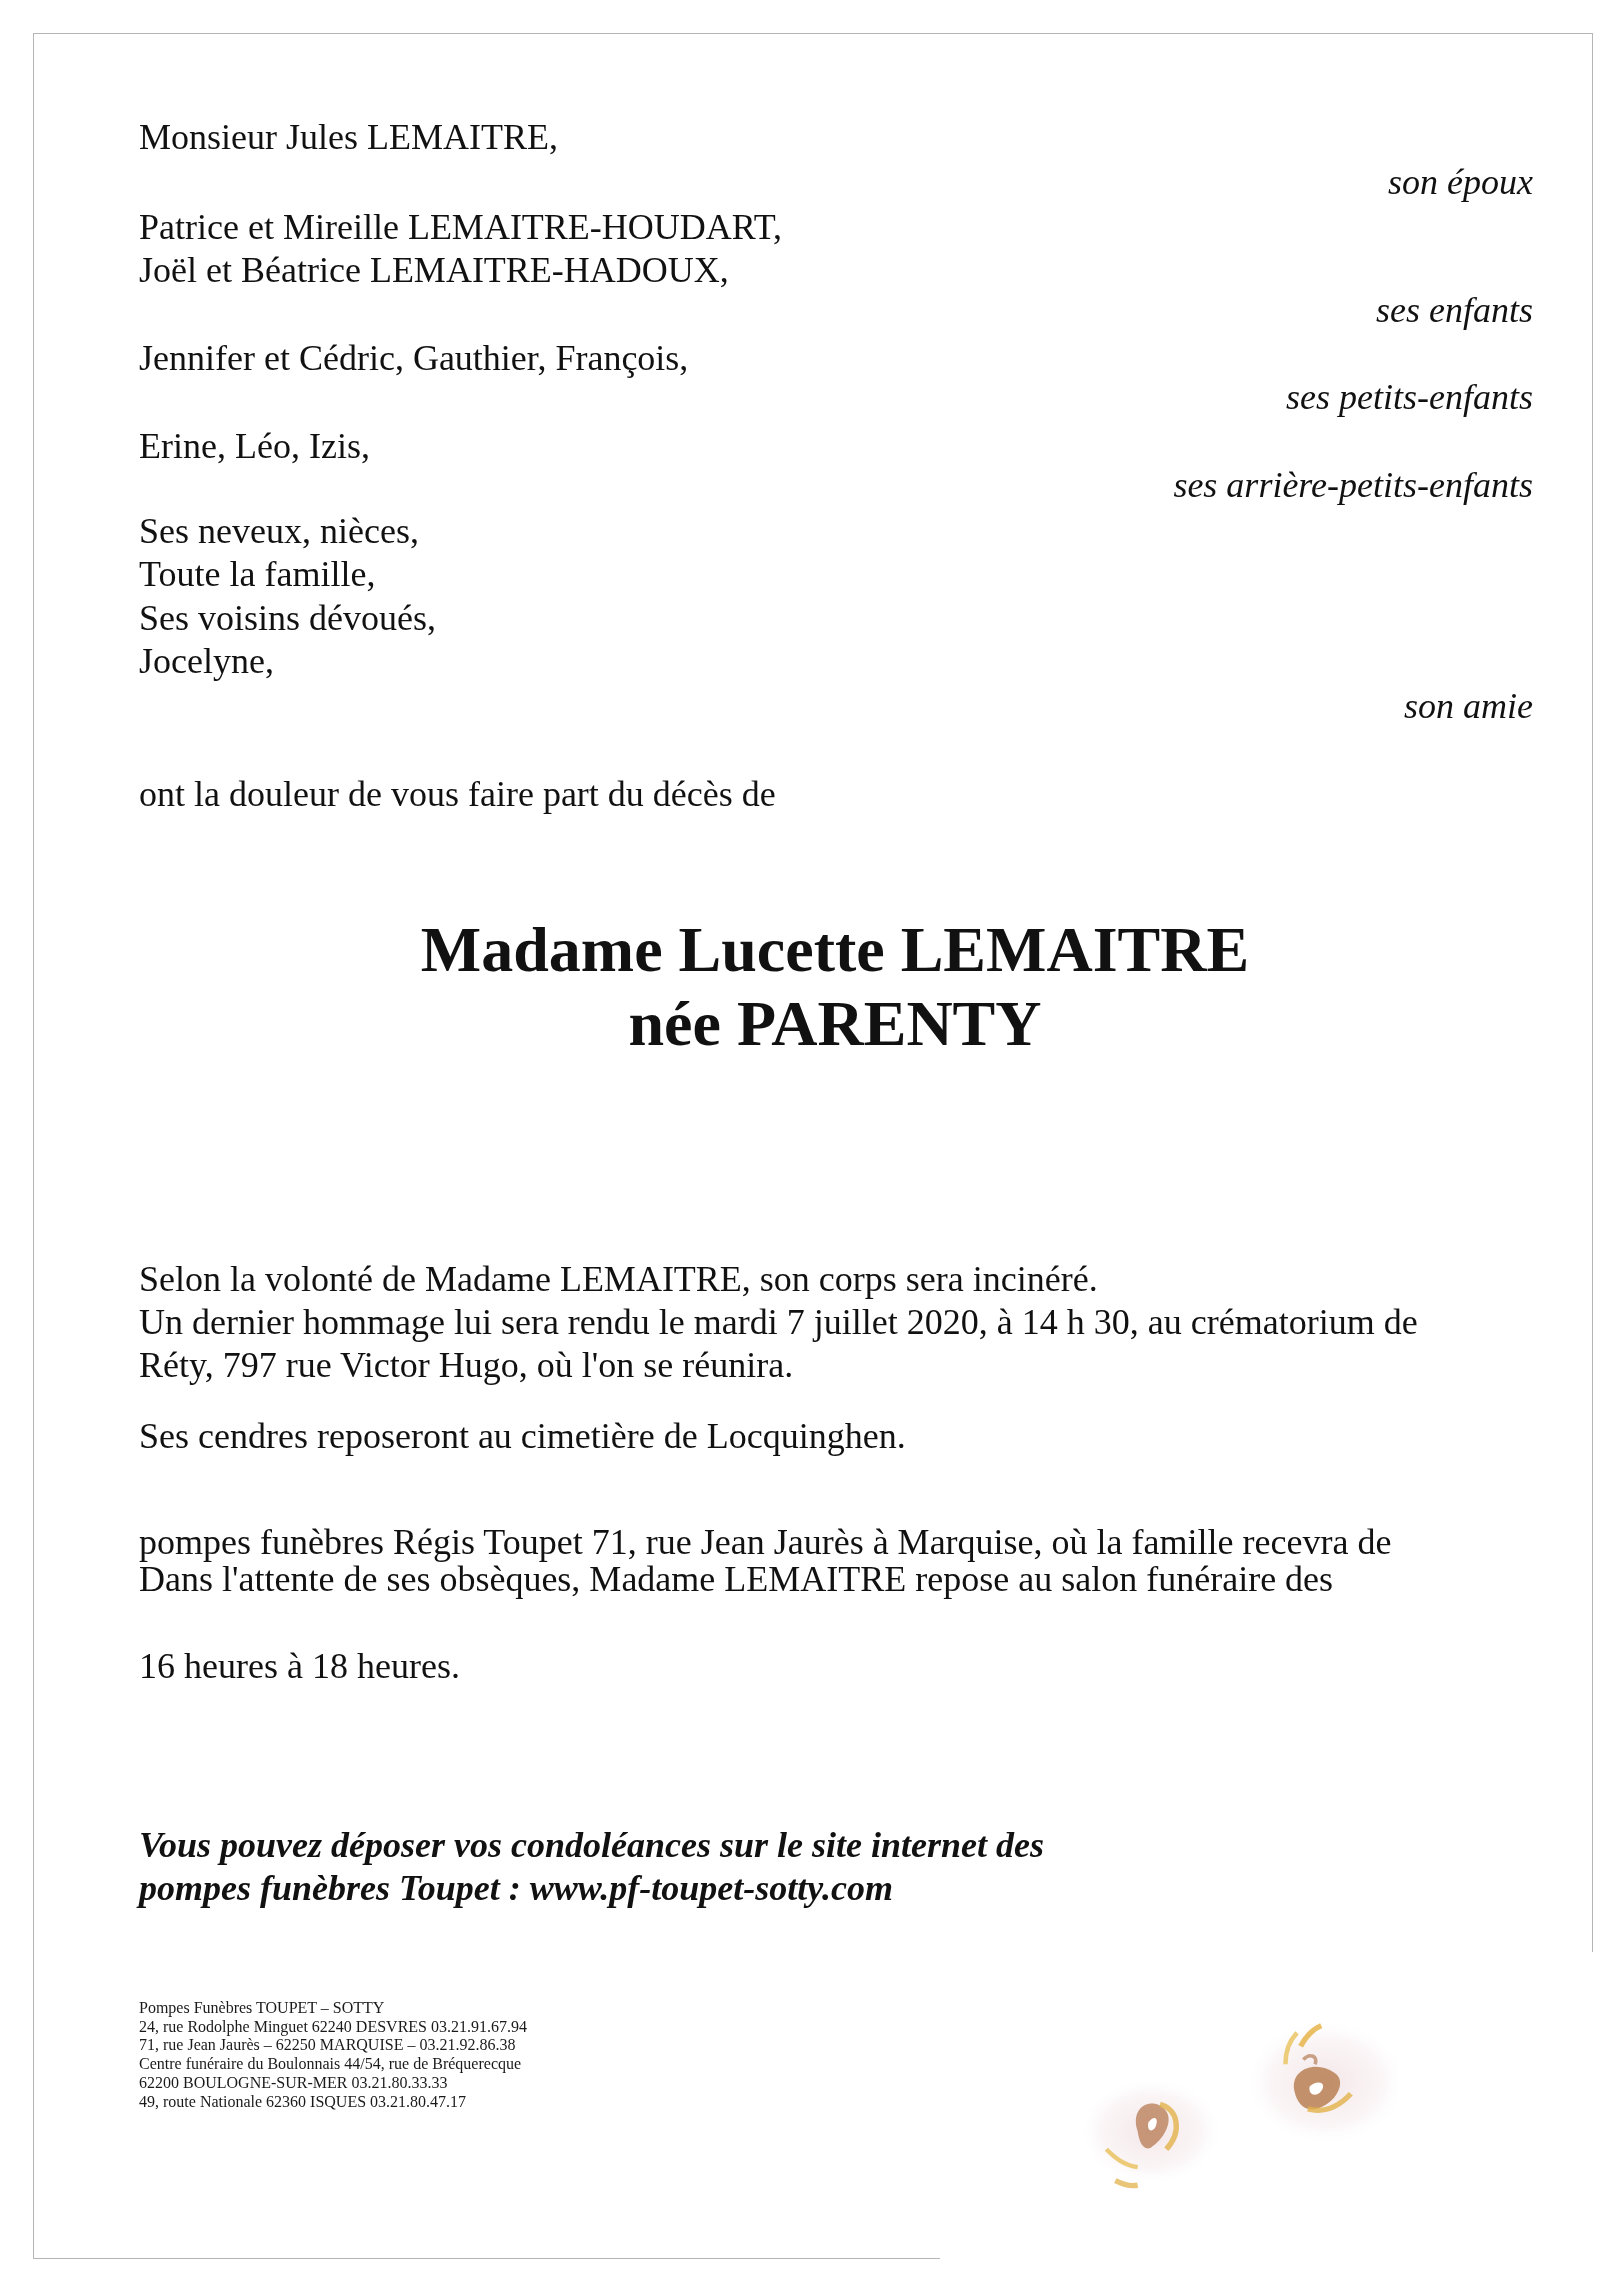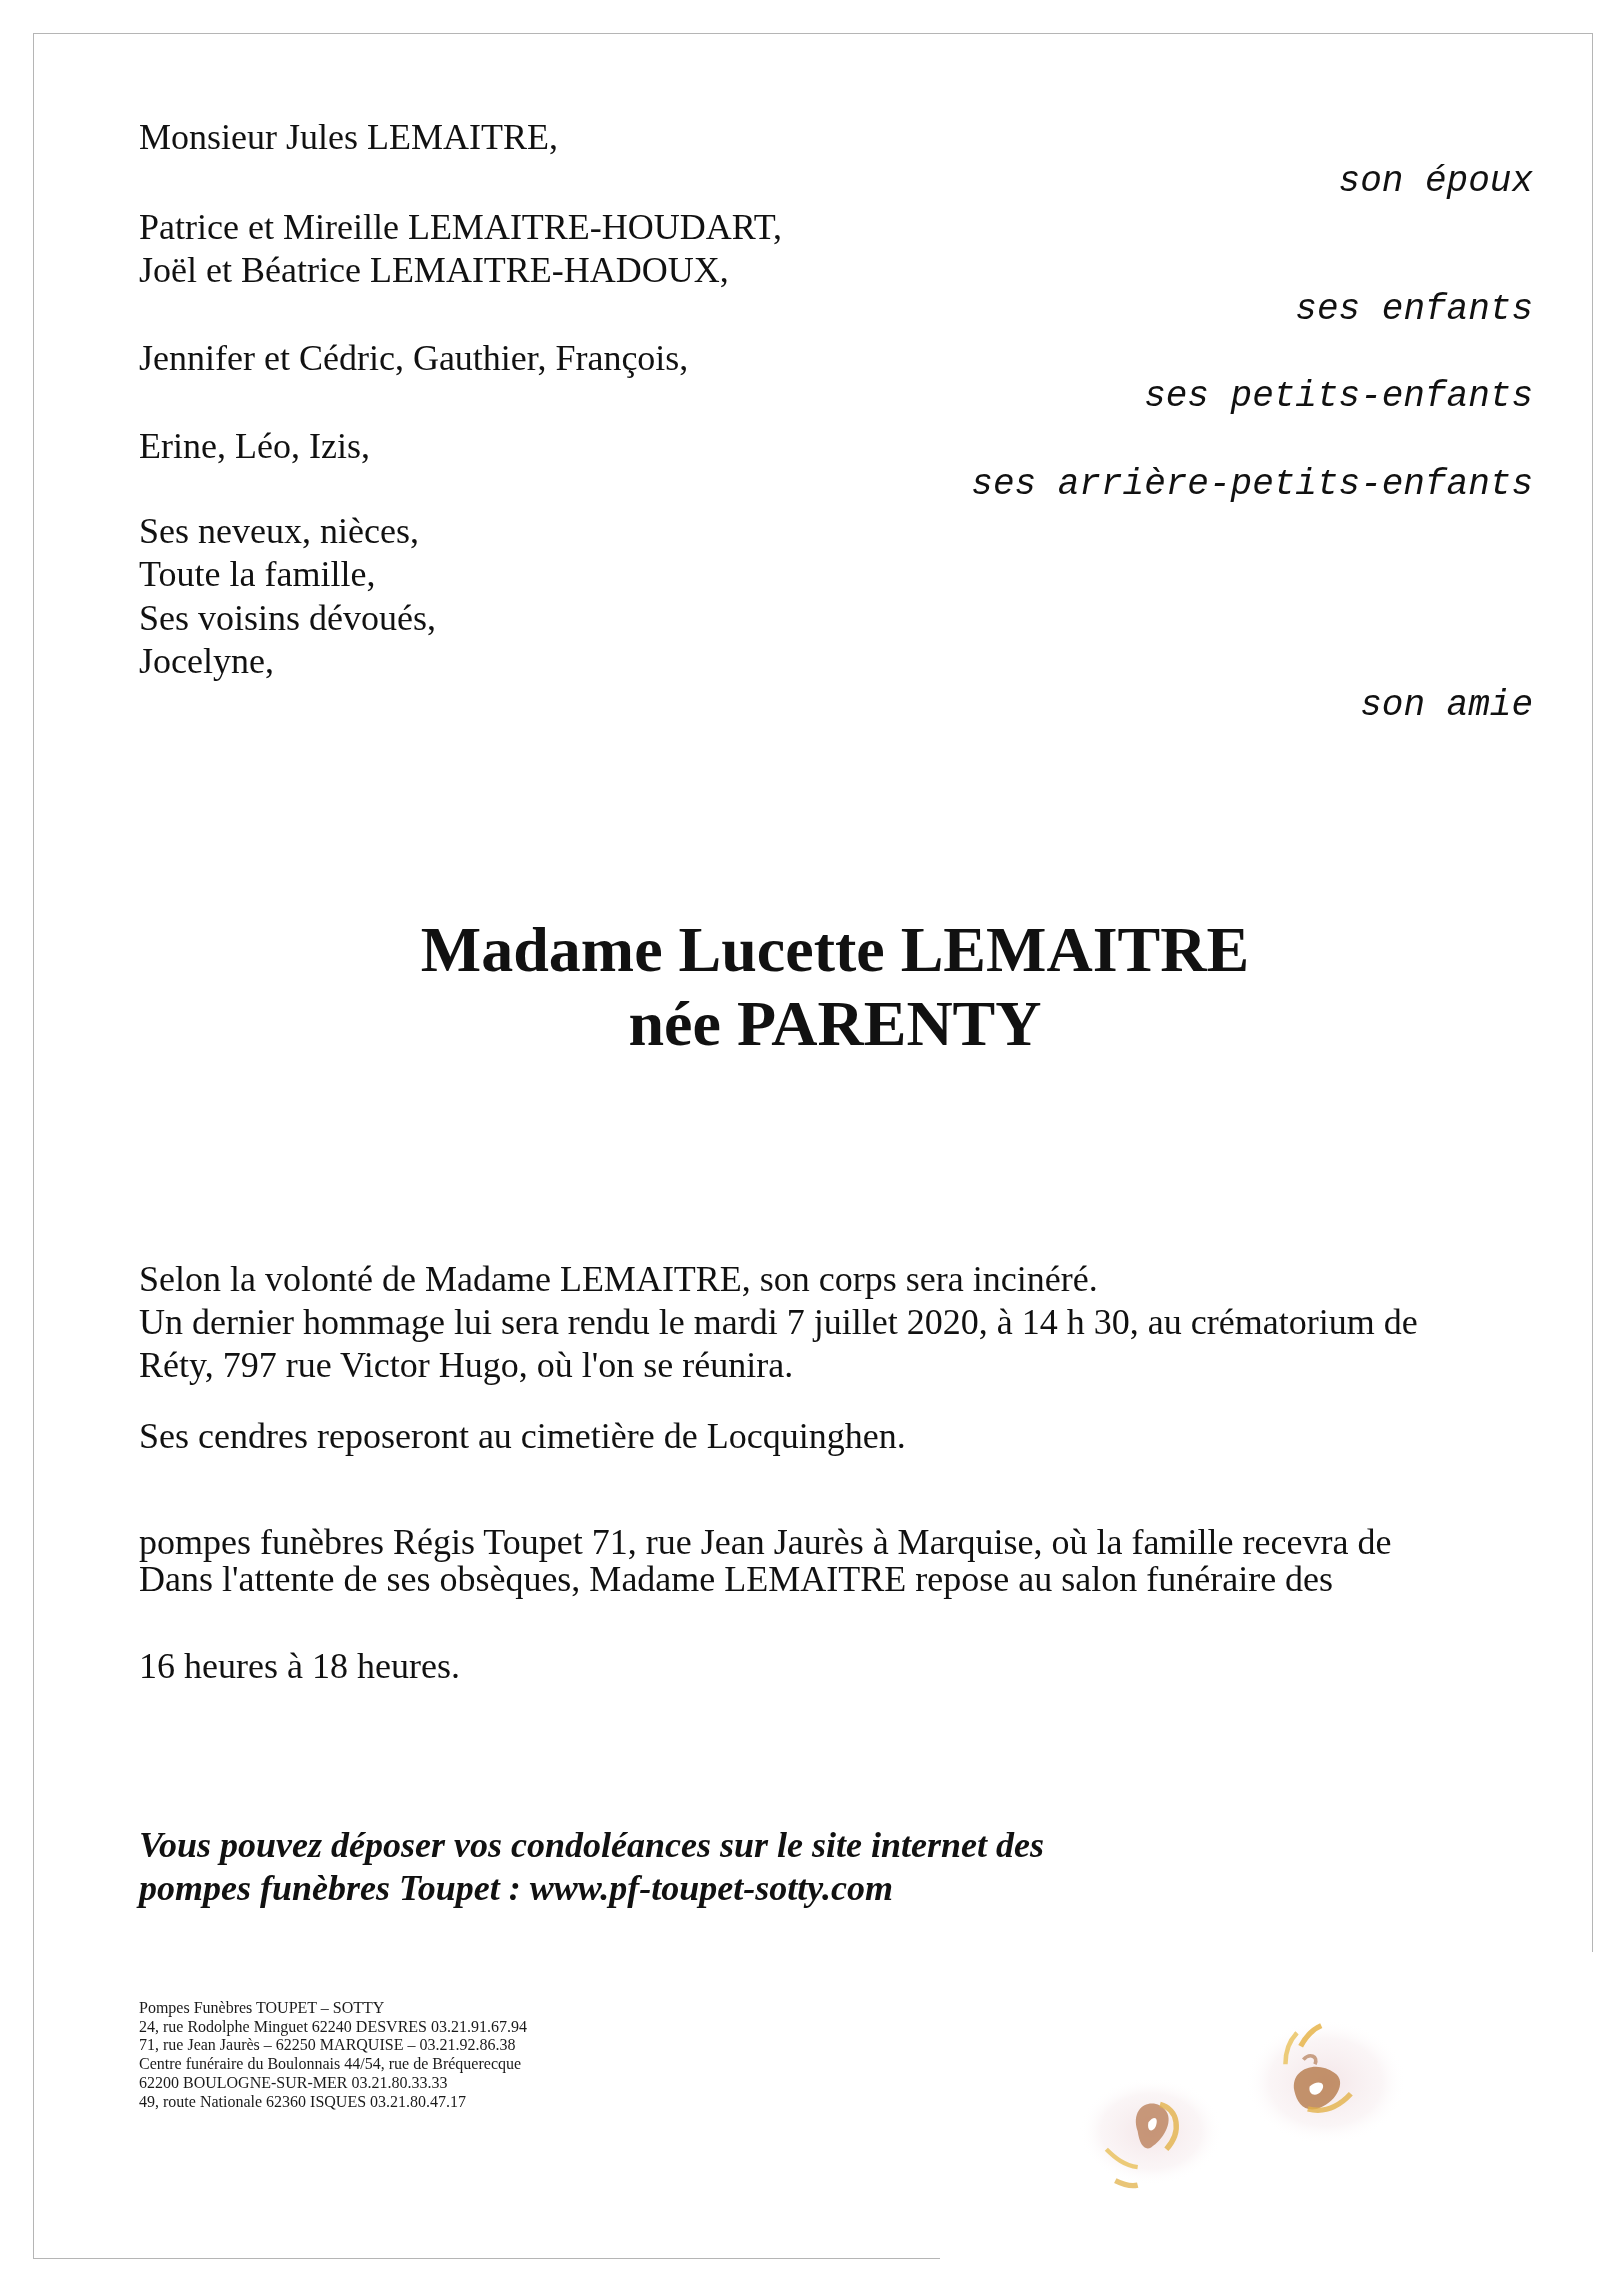--- a/index.html
+++ b/index.html
@@ -45,21 +45,20 @@
   }
   .body-text {
     font-size: 36px;
     left: 139px;
   }
   .rel {
     font-size: 36px;
     font-style: italic;
     right: 88px; 
     text-align: center;
-    font-family: Liberation Mono, monospace;
   }
   .heading {
     font-size: 64px;
     font-weight: bold;
     left: 0;
     width: 1670px;
     text-align: center;
   }
   .bold-italic {
     font-weight: bold;
@@ -98,20 +97,21 @@
   </div>
 
   <div>
     <div class="line rel" style="top:164px">son époux</div>
     <div class="line rel" style="top:292px">ses enfants</div>
     <div class="line rel" style="top:379px">ses petits-enfants</div>
     <div class="line rel" style="top:467px">ses arrière-petits-enfants</div>
     <div class="line rel" style="top:688px">son amie</div>
   </div>
 
+  <div class="line body-text" style="top:776px">ont la douleur de vous faire part du décès de</div>
 
   <div class="line heading" style="top:918px">Madame Lucette LEMAITRE</div>
   <div class="line heading" style="top:992px">née PARENTY</div>
 
 
   <div>
     <div class="line body-text" style="top:1261px">Selon la volonté de Madame LEMAITRE, son corps sera incinéré.</div>
     <div class="line body-text" style="top:1304px">Un dernier hommage lui sera rendu le mardi 7 juillet 2020, à 14 h 30, au crématorium de</div>
     <div class="line body-text" style="top:1347px">Réty, 797 rue Victor Hugo, où l'on se réunira.</div>
     <div class="line body-text" style="top:1418px">Ses cendres reposeront au cimetière de Locquinghen.</div>

